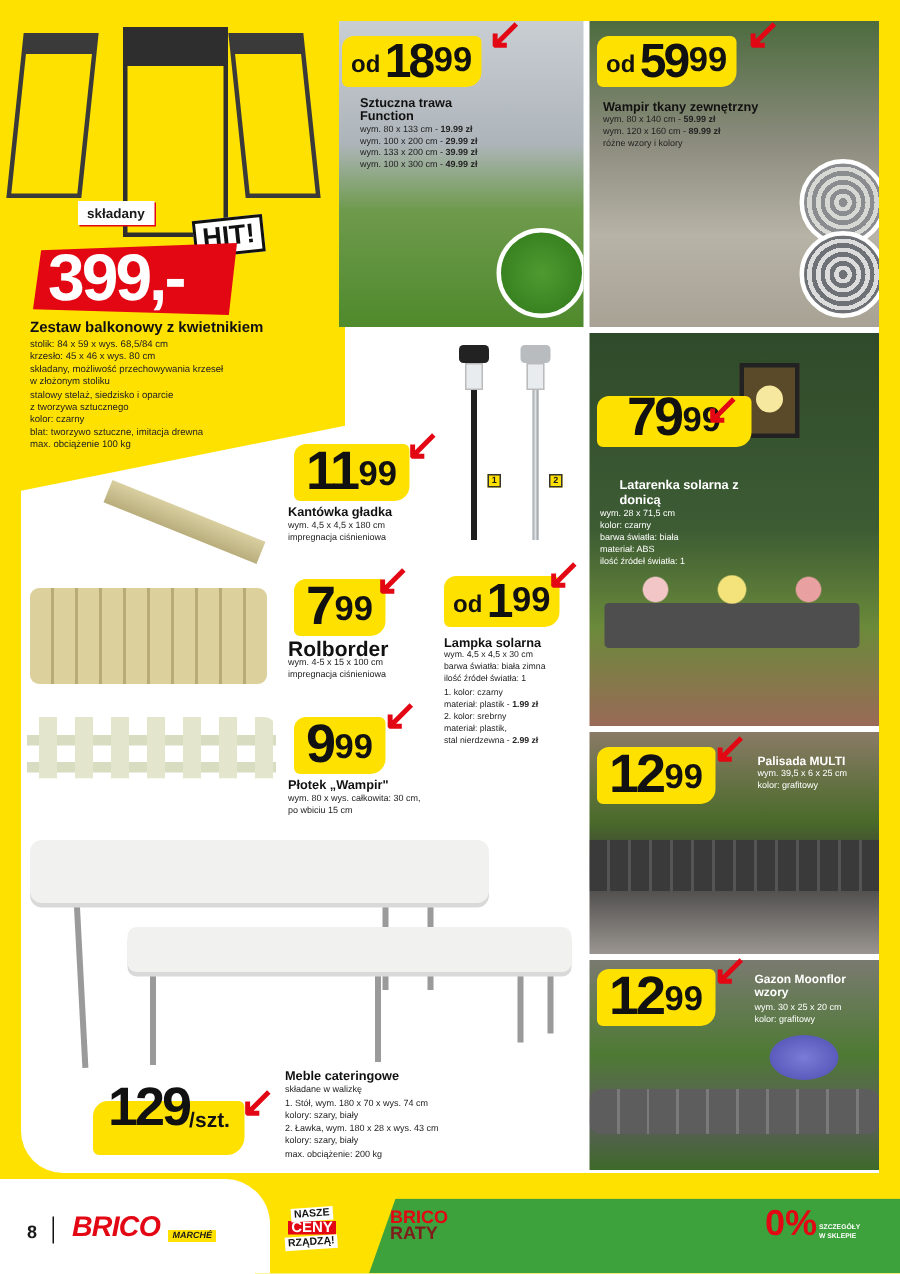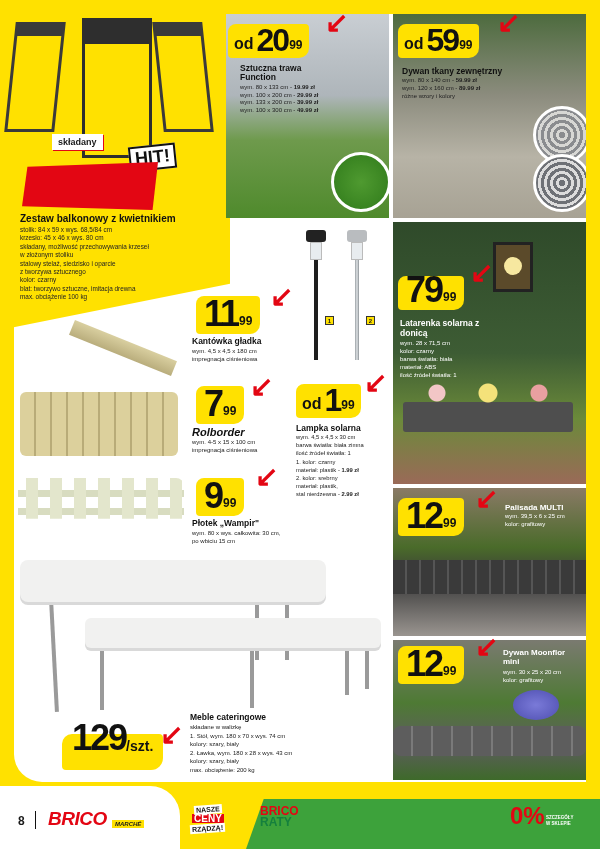--- a/index.html
+++ b/index.html
@@ -14,21 +14,21 @@
   .ph-grass { left: 226px; top: 14px; width: 163px; height: 204px; background: linear-gradient(180deg,#c9ced3 0%,#aeb5ba 40%,#6e9a4c 62%,#4f8a2c 100%); }
   .ph-rug { left: 393px; top: 14px; width: 193px; height: 204px; background: linear-gradient(180deg,#4d6b3e 0%,#8c8c7e 40%,#b7b3a6 70%,#a7a294 100%); }
   .ph-lantern { left: 393px; top: 222px; width: 193px; height: 262px; background: linear-gradient(180deg,#2f4a2a 0%,#3d5c34 50%,#6b8a3a 75%,#9a6a58 100%); }
   .ph-palisade { left: 393px; top: 488px; width: 193px; height: 148px; background: linear-gradient(180deg,#8a7a66 0%,#4a6b2a 40%,#3a3a3a 62%,#9a9590 100%); }
   .ph-moonflor { left: 393px; top: 640px; width: 193px; height: 140px; background: linear-gradient(180deg,#7a7a70 0%,#4e7a34 45%,#5d5d5d 75%,#3e6a2a 100%); }
   .circle { position: absolute; border-radius: 50%; border: 3px solid #fff; }
 
   .price-tag { position: absolute; background: #ffe100; border-radius: 8px 4px 10px 4px; font-weight: 900; color: #111; display: flex; align-items: flex-end; line-height: 1; }
   .price-tag .od { font-size: 16px; margin-right: 3px; margin-bottom: 4px; }
   .price-tag .main { letter-spacing: -2px; }
-  .price-tag .cents { font-size: 12px; margin-bottom: 5px; margin-left: 1px; }
+  .price-tag .cents { font-size: 23px; margin-bottom: 5px; margin-left: 1px; }
   .arrow { position: absolute; color: #e30613; font-weight: 900; font-size: 28px; transform: rotate(0deg); }
 
   .prod-title { position: absolute; font-weight: 700; font-size: 10px; line-height: 11px; color: #111; }
   .prod-desc { position: absolute; font-size: 6.4px; line-height: 8.4px; color: #222; }
   .prod-desc b { font-weight: 700; }
   .on-photo { color: #fff; }
   .on-photo-dark { color: #111; }
 
   .sklad { position: absolute; left: 52px; top: 134px; background: #fff; padding: 3px 6px; font-size: 9px; font-weight: 700; box-shadow: 1px 1px 0 #e30613; }
   .hit { position: absolute; left: 129px; top: 145px; background: #fff; color: #111; font-weight: 900; font-size: 18px; padding: 0 4px; transform: rotate(-6deg); border: 2px solid #111; }
@@ -52,21 +52,21 @@
   .page-sep { position: absolute; left: 35px; top: 811px; width: 1px; height: 18px; background: #111; }
   .brico { position: absolute; left: 48px; top: 808px; color: #e30613; font-weight: 900; font-style: italic; font-size: 19px; letter-spacing: -0.5px; }
   .marche { position: absolute; left: 112px; top: 820px; background: #ffe100; font-weight: 900; font-style: italic; font-size: 6px; padding: 1px 3px; }
   .nasze { position: absolute; left: 182px; top: 805px; width: 52px; text-align: center; font-weight: 900; font-size: 7px; line-height: 9px; }
   .nasze .n1 { background:#fff; color:#111; display:inline-block; padding:0 2px; transform: rotate(-4deg); }
   .nasze .n2 { background:#e30613; color:#fff; display:inline-block; padding:0 2px; font-size: 10px; }
   .nasze .n3 { background:#fff; color:#111; display:inline-block; padding:0 2px; transform: rotate(-4deg); }
   .green-bar { position: absolute; left: 246px; top: 799px; width: 354px; height: 50px; background: #3da23b; clip-path: polygon(5% 0, 100% 0, 100% 100%, 0 100%); }
   .raty { position: absolute; left: 260px; top: 806px; font-weight: 900; font-size: 12px; line-height: 11px; }
   .raty .r1 { color: #e30613; }
-  .raty .r2 { color: #15803d; }
+  .raty .r2 { color: #7f1d1d; }
   .promo { position: absolute; left: 330px; top: 808px; color: #fff; font-weight: 900; font-size: 15px; }
   .zero { position: absolute; left: 510px; top: 802px; color: #e30613; font-weight: 900; font-size: 24px; }
   .szcz { position: absolute; left: 546px; top: 815px; color: #fff; font-weight: 700; font-size: 4.5px; line-height: 6px; }
 </style>
 </head>
 <body>
 
 <div class="page">
   <div class="white-area"></div>
   <div class="yellow-top-strip"></div>
@@ -74,39 +74,40 @@
   <div class="yellow-top"></div>
 
   <div>
     <div style="position:absolute;left:10px;top:22px;width:50px;height:110px;border:3px solid #3a3a3a;border-top-width:14px;transform:skewX(-6deg);"></div>
     <div style="position:absolute;left:82px;top:18px;width:70px;height:140px;border:3px solid #2e2e2e;border-top-width:26px;background:linear-gradient(#ffe100,#ffe100);"></div>
     <div style="position:absolute;left:158px;top:22px;width:50px;height:110px;border:3px solid #3a3a3a;border-top-width:14px;transform:skewX(6deg);"></div>
   </div>
   <div class="sklad">składany</div>
   <div class="hit">HIT!</div>
   <div class="big-red"></div>
+  <div class="big-red-text">399,-</div>
   <div class="prod-title" style="left:20px;top:213px;font-size:10px;">Zestaw balkonowy z kwietnikiem</div>
   <div class="prod-desc" style="left:20px;top:226px;">
     <div>stolik: 84 x 59 x wys. 68,5/84 cm</div>
     <div>krzesło: 45 x 46 x wys. 80 cm</div>
     <div>składany, możliwość przechowywania krzeseł</div>
     <div>w złożonym stoliku</div>
     <div>stalowy stelaż, siedzisko i oparcie</div>
     <div>z tworzywa sztucznego</div>
     <div>kolor: czarny</div>
     <div>blat: tworzywo sztuczne, imitacja drewna</div>
     <div>max. obciążenie 100 kg</div>
   </div>
 
   <div class="photo ph-grass">
     <div class="circle" style="left:105px;top:138px;width:60px;height:60px;background:radial-gradient(#4f9a30,#2f7a1a);"></div>
   </div>
   <div class="price-tag" style="left:228px;top:24px;padding:2px 6px;height:34px;">
     <span class="od">od</span>
-    <span class="main" style="font-size:32px;">20</span>
+    <span class="main" style="font-size:32px;">18</span>
     <span class="cents">99</span>
   </div>
   <div class="arrow" style="left:325px;top:6px;">↙</div>
   <div class="prod-title on-photo-dark" style="left:240px;top:64px;width:90px;font-size:8.5px;line-height:9px;">Sztuczna trawa Function</div>
   <div class="prod-desc" style="left:240px;top:84px;font-size:6px;line-height:7.6px;">
     <div><span>wym. 80 x 133 cm - </span><b>19.99 zł</b></div>
     <div><span>wym. 100 x 200 cm - </span><b>29.99 zł</b></div>
     <div><span>wym. 133 x 200 cm - </span><b>39.99 zł</b></div>
     <div><span>wym. 100 x 300 cm - </span><b>49.99 zł</b></div>
   </div>
@@ -114,40 +115,40 @@
   <div class="photo ph-rug">
     <div class="circle" style="left:140px;top:92px;width:58px;height:58px;background:repeating-radial-gradient(#8a8c8f 0 3px,#d7d7d4 3px 6px);"></div>
     <div class="circle" style="left:140px;top:140px;width:58px;height:58px;background:repeating-radial-gradient(#6e7176 0 3px,#dcdcdc 3px 6px);"></div>
   </div>
   <div class="price-tag" style="left:398px;top:24px;padding:2px 6px;height:34px;">
     <span class="od">od</span>
     <span class="main" style="font-size:32px;">59</span>
     <span class="cents">99</span>
   </div>
   <div class="arrow" style="left:497px;top:6px;">↙</div>
-  <div class="prod-title" style="left:402px;top:66px;font-size:8.5px;">Dywan tkany zewnętrzny</div>
+  <div class="prod-title" style="left:402px;top:66px;font-size:8.5px;">Wampir tkany zewnętrzny</div>
   <div class="prod-desc" style="left:402px;top:77px;font-size:6px;line-height:7.8px;">
     <div><span>wym. 80 x 140 cm - </span><b>59.99 zł</b></div>
     <div><span>wym. 120 x 160 cm - </span><b>89.99 zł</b></div>
     <div>różne wzory i kolory</div>
   </div>
 
   <div class="photo ph-lantern">
     <div style="position:absolute;left:100px;top:20px;width:40px;height:50px;background:#5b4a2a;border:3px solid #222;">
       <div style="width:18px;height:18px;border-radius:50%;background:#f7e8a0;margin:12px auto;"></div>
     </div>
     <div style="position:absolute;left:10px;top:180px;width:170px;height:30px;background:#4e4e4e;border-radius:3px;"></div>
     <div style="position:absolute;left:10px;top:158px;width:170px;height:26px;background:radial-gradient(circle at 20% 50%,#f2c6c6 0 8px,transparent 9px),radial-gradient(circle at 50% 50%,#f4e27a 0 9px,transparent 10px),radial-gradient(circle at 80% 50%,#e9a0a0 0 8px,transparent 9px);"></div>
   </div>
-  <div class="price-tag" style="left:398px;top:276px;padding:2px 8px;height:34px;">
+  <div class="price-tag" style="left:398px;top:264px;padding:2px 20px;height:34px;">
     <span class="main" style="font-size:36px;">79</span>
     <span class="cents">99</span>
   </div>
   <div class="arrow" style="left:470px;top:256px;">↙</div>
-  <div class="prod-title on-photo" style="left:400px;top:318px;width:90px;font-size:8.5px;line-height:10px;">Latarenka solarna z donicą</div>
+  <div class="prod-title on-photo" style="left:413px;top:318px;width:90px;font-size:8.5px;line-height:10px;">Latarenka solarna z donicą</div>
   <div class="prod-desc on-photo" style="left:400px;top:339px;font-size:6px;line-height:8px;">
     <div>wym. 28 x 71,5 cm</div>
     <div>kolor: czarny</div>
     <div>barwa światła: biała</div>
     <div>materiał: ABS</div>
     <div>ilość źródeł światła: 1</div>
   </div>
 
   <div class="wood" style="left:68px;top:340px;width:110px;height:16px;transform:rotate(22deg);"></div>
   <div class="price-tag" style="left:196px;top:296px;padding:2px 8px;height:38px;">
@@ -160,21 +161,21 @@
     <div>wym. 4,5 x 4,5 x 180 cm</div>
     <div>impregnacja ciśnieniowa</div>
   </div>
 
   <div class="wood" style="left:20px;top:392px;width:158px;height:64px;border-radius:6px;background:repeating-linear-gradient(90deg,#dcd09c 0 14px,#b8ab78 14px 16px);"></div>
   <div class="price-tag" style="left:196px;top:386px;padding:2px 8px;height:38px;">
     <span class="main" style="font-size:36px;">7</span>
     <span class="cents">99</span>
   </div>
   <div class="arrow" style="left:250px;top:370px;">↙</div>
-  <div class="prod-title" style="left:192px;top:427px;font-size:11px;font-style:italic;">Rolborder</div>
+  <div class="prod-title" style="left:192px;top:427px;font-size:14px;">Rolborder</div>
   <div class="prod-desc" style="left:192px;top:438px;font-size:6px;line-height:8px;">
     <div>wym. 4-5 x 15 x 100 cm</div>
     <div>impregnacja ciśnieniowa</div>
   </div>
 
   <div style="position:absolute;left:18px;top:478px;width:166px;height:68px;">
     <div style="position:absolute;left:0;top:12px;width:166px;height:7px;background:#d8dcc0;"></div>
     <div style="position:absolute;left:0;top:30px;width:166px;height:7px;background:#d8dcc0;"></div>
     <div style="position:absolute;left:0;top:0;width:166px;height:68px;background:repeating-linear-gradient(90deg,transparent 0 8px,#e3e6cc 8px 20px,transparent 20px 24px);clip-path:polygon(0 0,100% 0,100% 60%,0 60%);border-radius:8px 8px 0 0;"></div>
   </div>
@@ -235,21 +236,21 @@
 
   <div class="photo ph-moonflor">
     <div style="position:absolute;left:0;top:86px;width:193px;height:30px;background:repeating-linear-gradient(90deg,#5d5d5d 0 18px,#7a7a7a 18px 20px);border-radius:8px;"></div>
     <div style="position:absolute;left:120px;top:50px;width:46px;height:30px;border-radius:50%;background:radial-gradient(#7a7ad8,#4e4eb0);"></div>
   </div>
   <div class="price-tag" style="left:398px;top:646px;padding:2px 8px;height:38px;">
     <span class="main" style="font-size:36px;">12</span>
     <span class="cents">99</span>
   </div>
   <div class="arrow" style="left:475px;top:630px;">↙</div>
-  <div class="prod-title on-photo" style="left:503px;top:648px;width:70px;font-size:8px;line-height:9px;">Dywan Moonflor mini</div>
+  <div class="prod-title on-photo" style="left:503px;top:648px;width:70px;font-size:8px;line-height:9px;">Gazon Moonflor wzory</div>
   <div class="prod-desc on-photo" style="left:503px;top:668px;font-size:6px;line-height:8px;">
     <div>wym. 30 x 25 x 20 cm</div>
     <div>kolor: grafitowy</div>
   </div>
 
   <div>
     <div class="leg" style="left:52px;top:600px;height:112px;transform:rotate(-3deg);"></div>
     <div class="leg" style="left:255px;top:590px;height:70px;"></div>
     <div class="leg" style="left:285px;top:590px;height:70px;"></div>
     <div class="table-top"></div>

